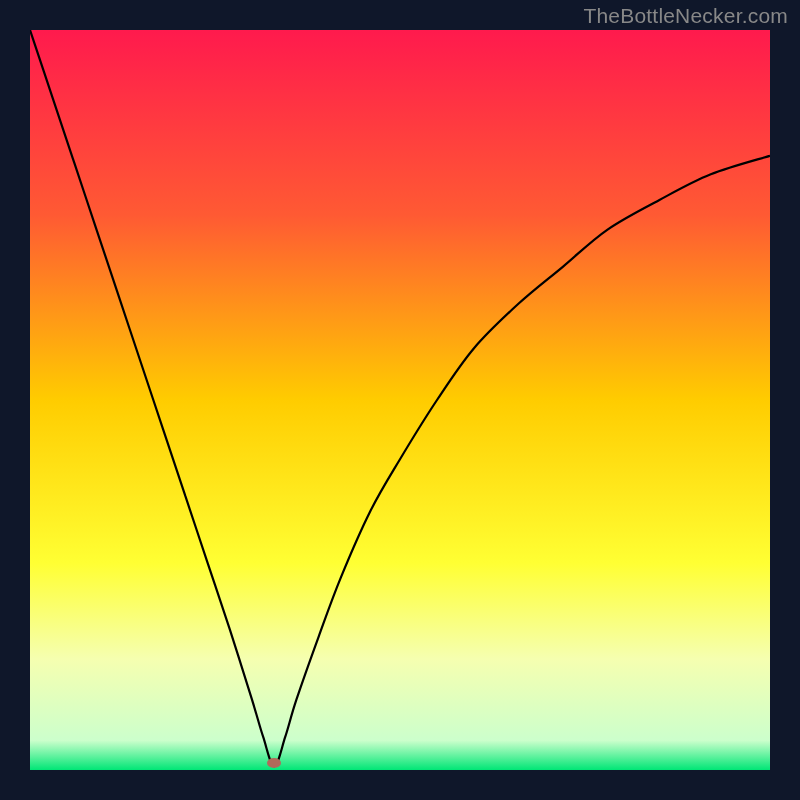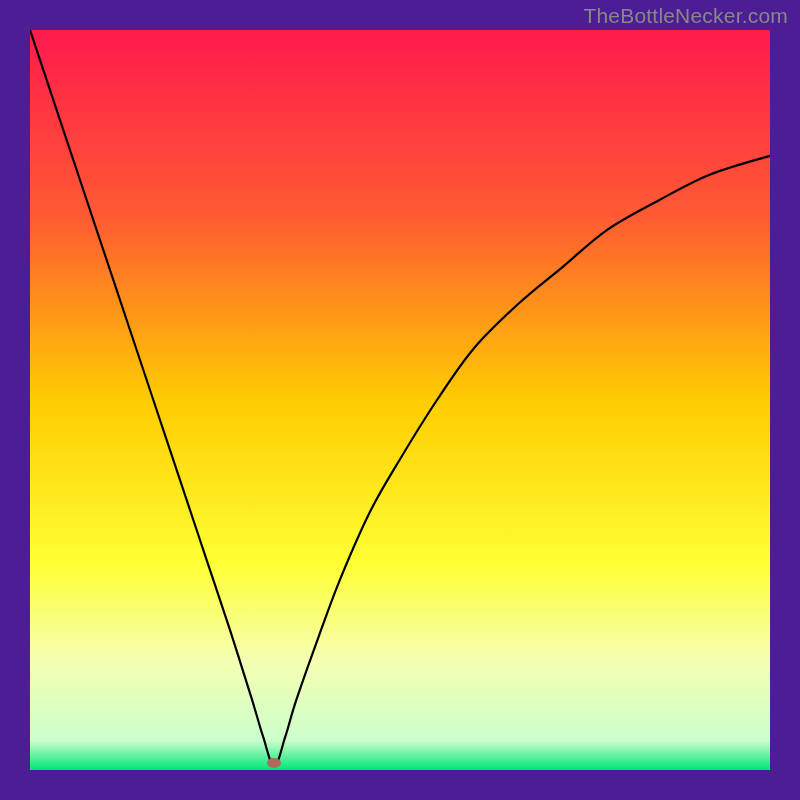--- a/index.html
+++ b/index.html
@@ -10,21 +10,21 @@
     background: #000;
     position: relative;
     font-family: Arial, Helvetica, sans-serif;
   }
   .frame {
     position: absolute;
     top: 0;
     left: 0;
     width: 800px;
     height: 800px;
-    background: #4c1d95;
+    background: #0f172a;
   }
   .plot-area {
     position: absolute;
     top: 30px;
     left: 30px;
     width: 740px;
     height: 740px;
     overflow: hidden;
   }
   .gradient {

